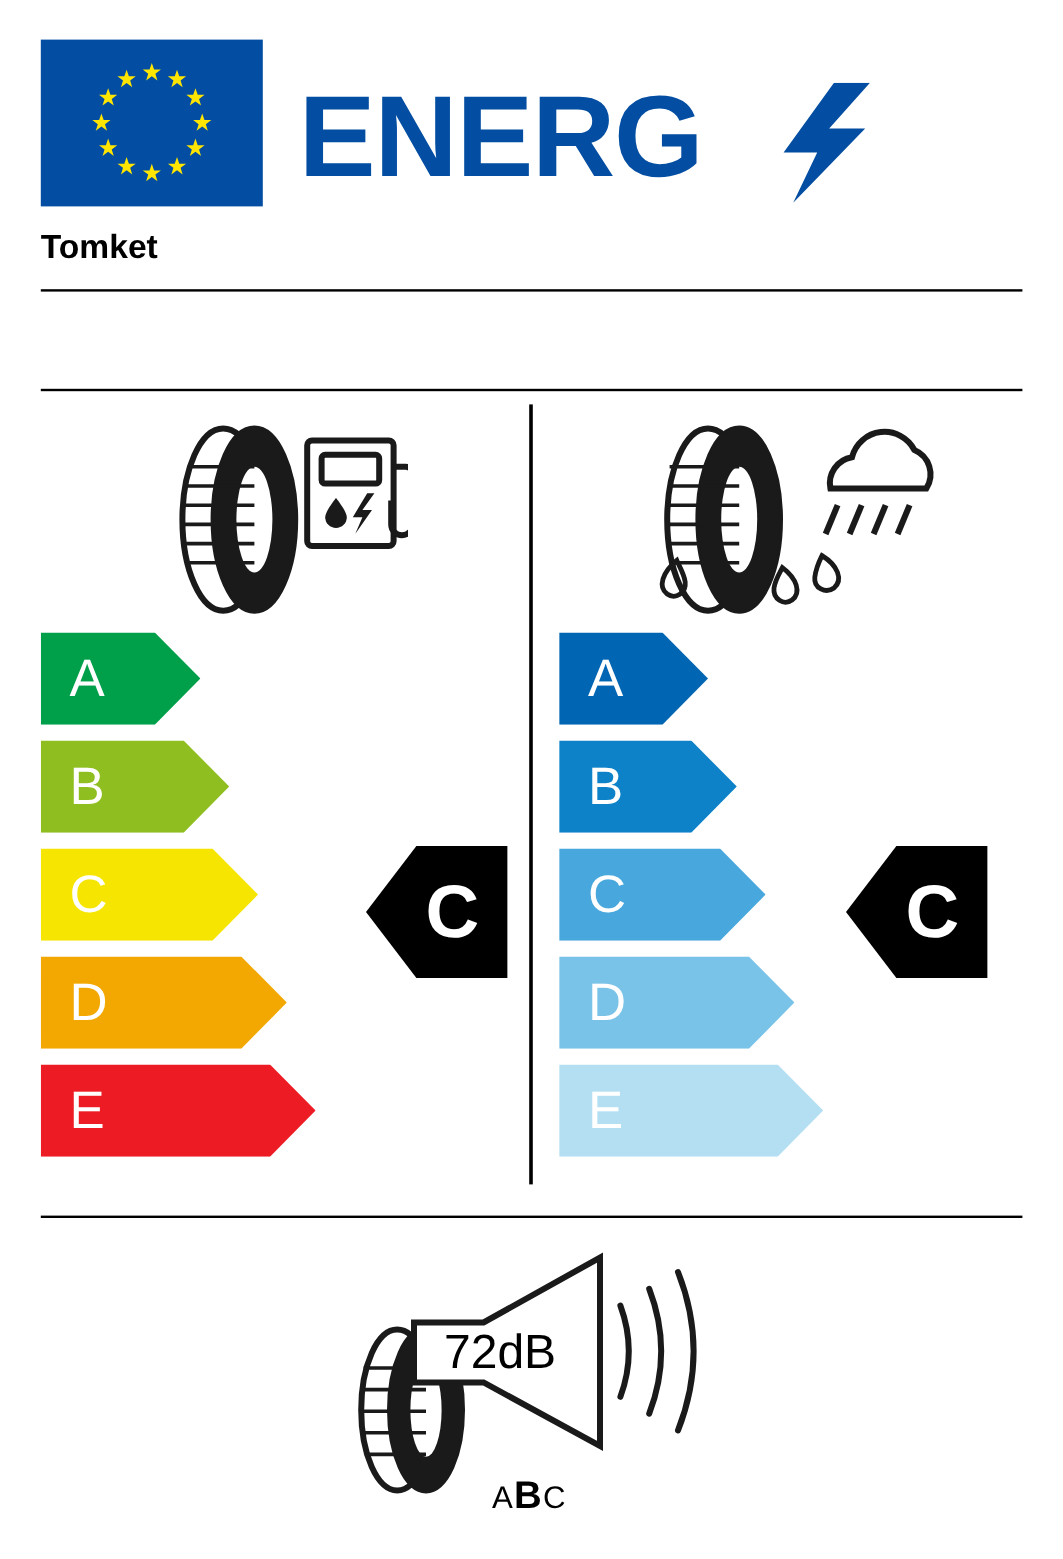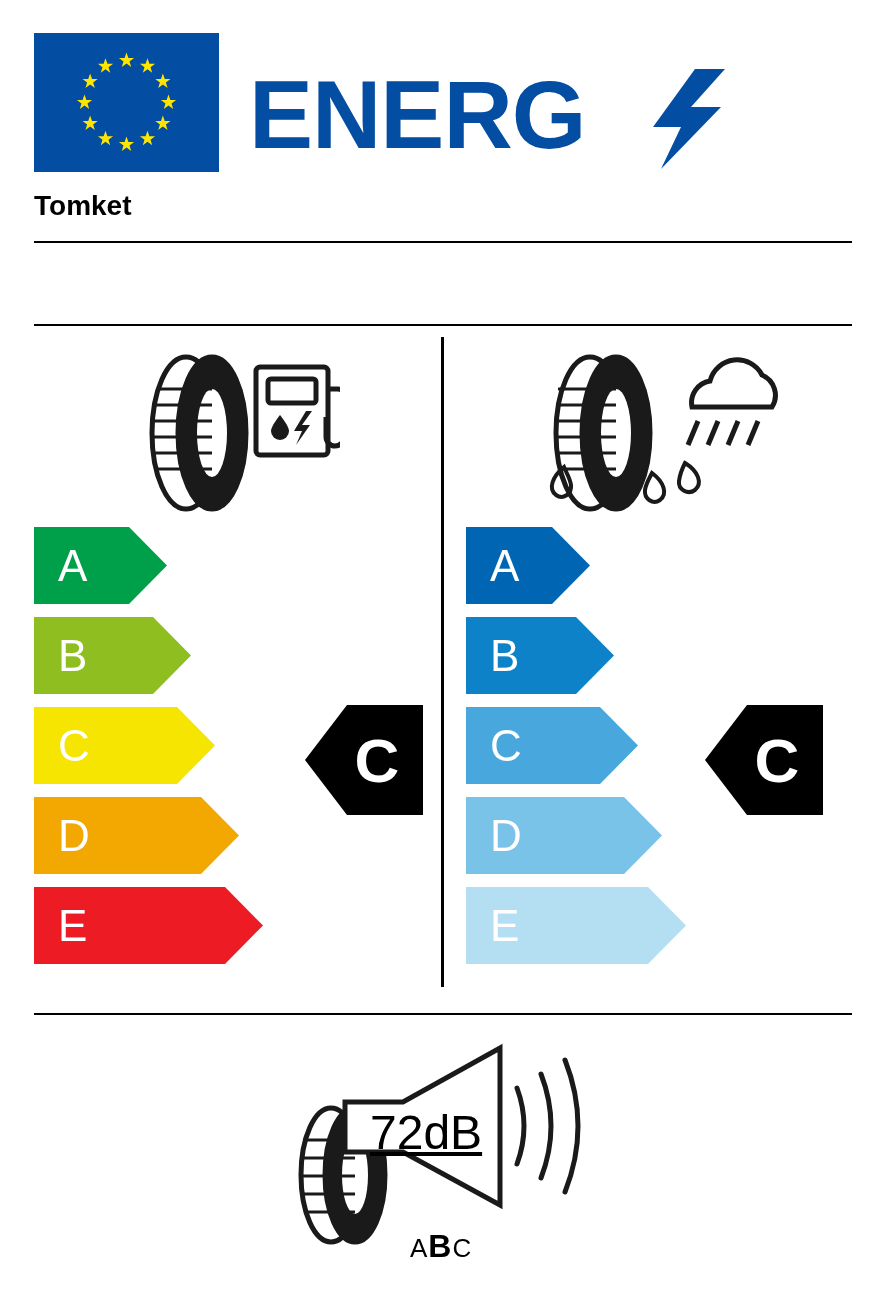--- a/index.html
+++ b/index.html
@@ -148,24 +148,23 @@
     font-size: 62px;
     font-weight: bold;
     color: #ffffff;
   }
 
   
   .noise-db {
     position: absolute;
     left: 370px;
     top: 1105px;
-    font-size: 48px;
+    font-size: 40px;
     font-weight: normal;
     color: #000;
-    text-decoration: underline;
   }
   .noise-classes {
     position: absolute;
     left: 410px;
     top: 1228px;
     font-size: 26px;
     color: #000;
     letter-spacing: 1px;
     text-align: right;
   }

